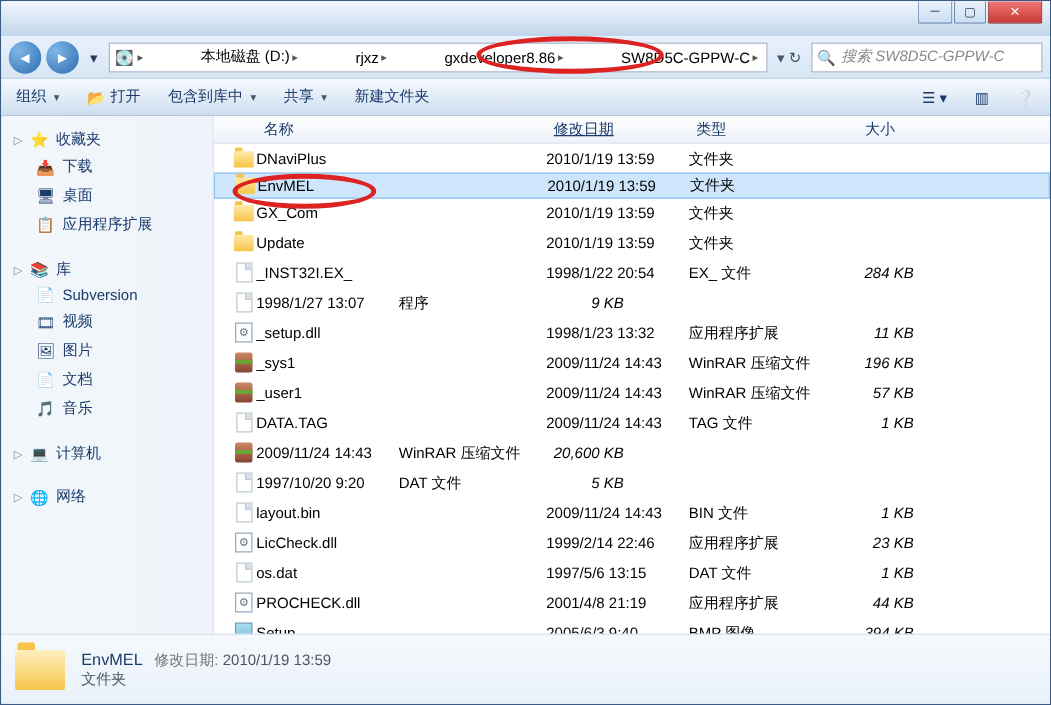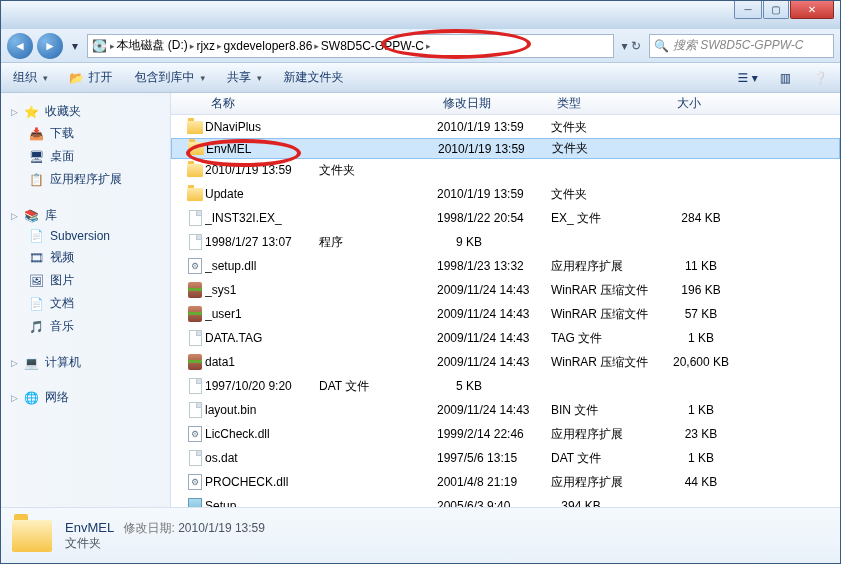--- a/index.html
+++ b/index.html
@@ -9,21 +9,21 @@
 
 .titlebar { height: 28px; background: linear-gradient(to bottom, #f2f7fc 0%, #dae7f5 50%, #c0d5ea 100%); display: flex; justify-content: flex-end; align-items: flex-start; padding-right: 6px; }
 .titlebar-btn { width: 28px; height: 18px; margin-left: 1px; display:flex; align-items:center; justify-content:center; border:1px solid #6a8ab0; border-top:none; background: linear-gradient(to bottom,#e8f1fa,#cbdff3); color:#2b425b; font-size:10px; border-radius:0 0 2px 2px;}
 .titlebar-btn.max { width:26px;}
 .titlebar-btn.close { width:44px; background: linear-gradient(to bottom,#e77,#c83c34); color:#fff; border-color:#8c2a25;}
 
 .navbar { height: 34px; background: linear-gradient(to bottom,#e8f1fb,#d7e6f5); display:flex; align-items:center; padding: 3px 6px; gap:4px; border-bottom:1px solid #b5c9de; position:relative;}
 .navbtn { width:26px; height:26px; border-radius:50%; background: radial-gradient(circle at 30% 30%, #7fb7e8,#2a6bb0); display:flex; align-items:center; justify-content:center; color:#fff;}
 .navbtn.small{width:16px;height:26px;border-radius:3px;background:transparent;color:#335; }
 .address { flex:1; height:24px; background:#fff; border:1px solid #a5b7cc; display:flex; align-items:center; padding:0 4px; gap:2px; overflow:hidden;}
-.address .seg { display:flex; align-items:center; gap:2px; white-space:nowrap;}
+.address .seg { display:flex; align-items:center; gap:2px; white-space:nowrap;margin-left:44px;}
 .address .arrow{font-size:9px;color:#555;}
 .searchbox { width:185px; height:24px; background:#fff; border:1px solid #a5b7cc; display:flex; align-items:center; padding:0 4px; color:#888; font-style:italic;}
 .searchbox .icon{color:#3b78b8;margin-right:4px;font-style:normal;}
 .highlight1 { position:absolute; border:4px solid #d22; border-radius:50%; width:150px; height:30px; left:380px; top:0px; pointer-events:none; }
 
 .toolbar { height:30px; background: linear-gradient(to bottom,#f6fafe,#e2ecf7 50%,#cdddee); display:flex; align-items:center; padding:0 8px; gap:14px; border-bottom:1px solid #b5c9de; color:#1a3b6b;}
 .toolbar .item{display:flex;align-items:center;gap:4px;padding:2px 4px;}
 .toolbar .drop::after{content:"▾";font-size:9px;margin-left:2px;color:#456;}
 .toolbar .spacer{flex:1;}
 
@@ -31,26 +31,26 @@
 .sidebar { width:170px; background: linear-gradient(to right,#f3f7fb,#eef4fa); border-right:1px solid #d7e2ee; padding:8px 0; overflow:hidden;}
 .navgroup { margin-bottom:14px;}
 .navhead { display:flex; align-items:center; gap:6px; padding:2px 10px; color:#1a3b6b;}
 .navitem { display:flex; align-items:center; gap:6px; padding:3px 10px 3px 28px; color:#1a3b6b; cursor:default;}
 .tri{font-size:9px;color:#7a8fa6;}
 .ico{width:16px;height:16px;display:inline-flex;align-items:center;justify-content:center;}
 
 .main { flex:1; display:flex; flex-direction:column; position:relative;}
 .colheaders{ height:22px; display:flex; align-items:center; background: linear-gradient(#fdfdfe,#eef3f9); border-bottom:1px solid #d7e2ee; color:#1a3b6b; padding-left:34px;}
 .colheaders .col{padding:0 6px;}
-.col.name{width:232px;} .col.date{width:114px;} .col.type{width:120px;} .col.size{width:80px;text-align:left;padding-right:20px;}
+.col.name{width:232px;} .col.date{width:114px;text-decoration:underline;} .col.type{width:120px;} .col.size{width:80px;text-align:center;padding-right:20px;}
 .filelist{flex:1;overflow:hidden;}
 .row { height:24px; display:flex; align-items:center; padding-left:14px;}
 .row .ic{width:20px;display:flex;justify-content:center;}
 .row .name{width:232px;white-space:nowrap;overflow:hidden;text-overflow:ellipsis;}
-.row .date{width:114px;} .row .type{width:120px;white-space:nowrap;overflow:hidden;} .row .size{width:80px;text-align:center;padding-right:20px;}
+.row .date{width:114px;} .row .type{width:120px;white-space:nowrap;overflow:hidden;} .row .size{width:80px;text-align:right;padding-right:20px;font-style:italic;}
 .row.sel{background:#cde6fb;border:1px solid #8ec1ee;height:21px;margin:-1px 0;}
 .highlight2{position:absolute;border:4px solid #d22;border-radius:50%;width:115px;height:28px;left:15px;top:46px;pointer-events:none;z-index:5;}
 
 .detailspane{height:56px;border-top:1px solid #d7e2ee;display:flex;align-items:center;padding:4px 10px;gap:12px;background:linear-gradient(#f5f9fd,#e9f1f9);}
 .detailspane .thumb{width:42px;height:42px;display:flex;align-items:center;justify-content:center;}
 .detailspane .info{line-height:15px;color:#4b5562;}
 .detailspane .info .name{color:#1a3b6b;font-size:13px;}
 
 .folder-icon{width:16px;height:13px;background:linear-gradient(#ffe9a8,#f6c548);border-radius:1px;position:relative;}
 .folder-icon::before{content:"";position:absolute;top:-3px;left:1px;width:6px;height:3px;background:#f6c548;border-radius:1px 1px 0 0;}
@@ -201,20 +201,21 @@
             </span>
   <span class="name">EnvMEL</span>
   <span class="date">2010/1/19 13:59</span>
   <span class="type">文件夹</span>
   <span class="size"></span>
           </div>
           <div class="row">
             <span class="ic">
               <span class="folder-icon" style="position:relative;display:inline-block;"></span>
             </span>
+  <span class="name">GX_Com</span>
   <span class="date">2010/1/19 13:59</span>
   <span class="type">文件夹</span>
   <span class="size"></span>
           </div>
           <div class="row">
             <span class="ic">
               <span class="folder-icon" style="position:relative;display:inline-block;"></span>
             </span>
   <span class="name">Update</span>
   <span class="date">2010/1/19 13:59</span>
@@ -271,21 +272,20 @@
             </span>
   <span class="name">DATA.TAG</span>
   <span class="date">2009/11/24 14:43</span>
   <span class="type">TAG 文件</span>
   <span class="size">1 KB</span>
           </div>
           <div class="row">
             <span class="ic">
               <span class="rar-icon" style="position:relative;display:inline-block;"></span>
             </span>
-  <span class="name">data1</span>
   <span class="date">2009/11/24 14:43</span>
   <span class="type">WinRAR 压缩文件</span>
   <span class="size">20,600 KB</span>
           </div>
           <div class="row">
             <span class="ic">
               <span class="file-icon" style="position:relative;display:inline-block;"></span>
             </span>
   <span class="date">1997/10/20 9:20</span>
   <span class="type">DAT 文件</span>
@@ -326,20 +326,21 @@
   <span class="date">2001/4/8 21:19</span>
   <span class="type">应用程序扩展</span>
   <span class="size">44 KB</span>
           </div>
           <div class="row">
             <span class="ic">
               <span class="bmp-icon" style="position:relative;display:inline-block;"></span>
             </span>
   <span class="name">Setup</span>
   <span class="date">2005/6/3 9:40</span>
+  <span class="type">BMP 图像</span>
   <span class="size">394 KB</span>
           </div>
           <div class="row">
             <span class="ic">
               <span class="file-icon" style="position:relative;display:inline-block;"></span>
             </span>
   <span class="name">SETUP</span>
   <span class="date">2009/11/24 14:43</span>
   <span class="type">程序</span>
   <span class="size">58 KB</span>

